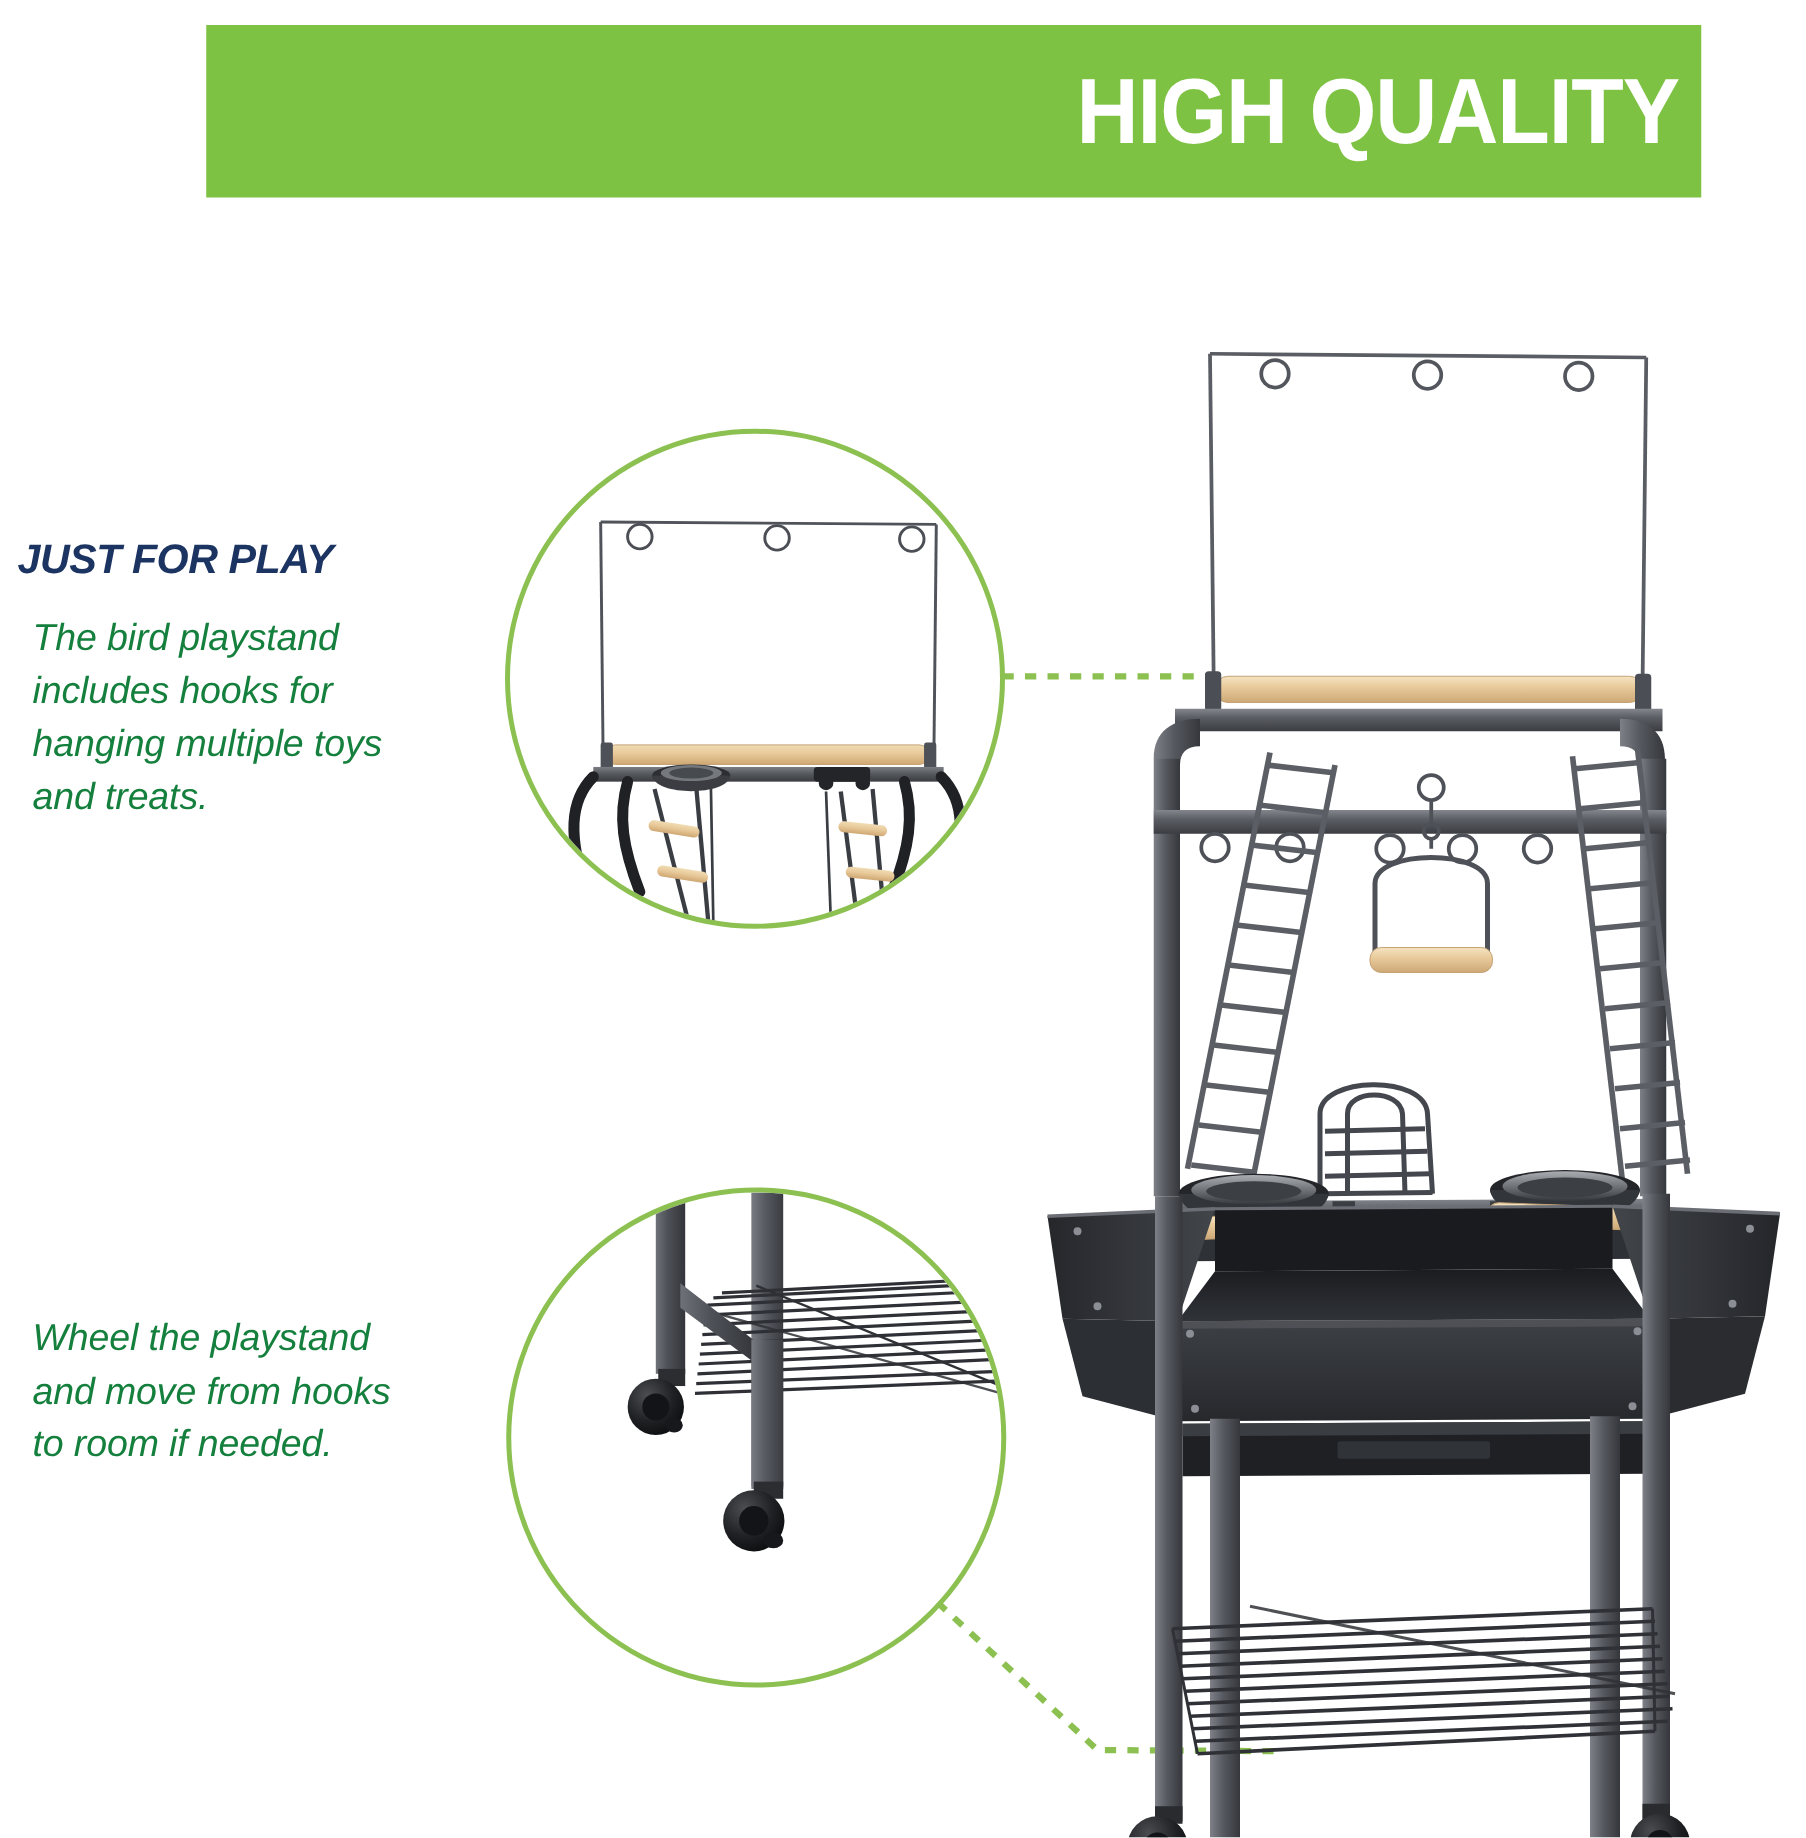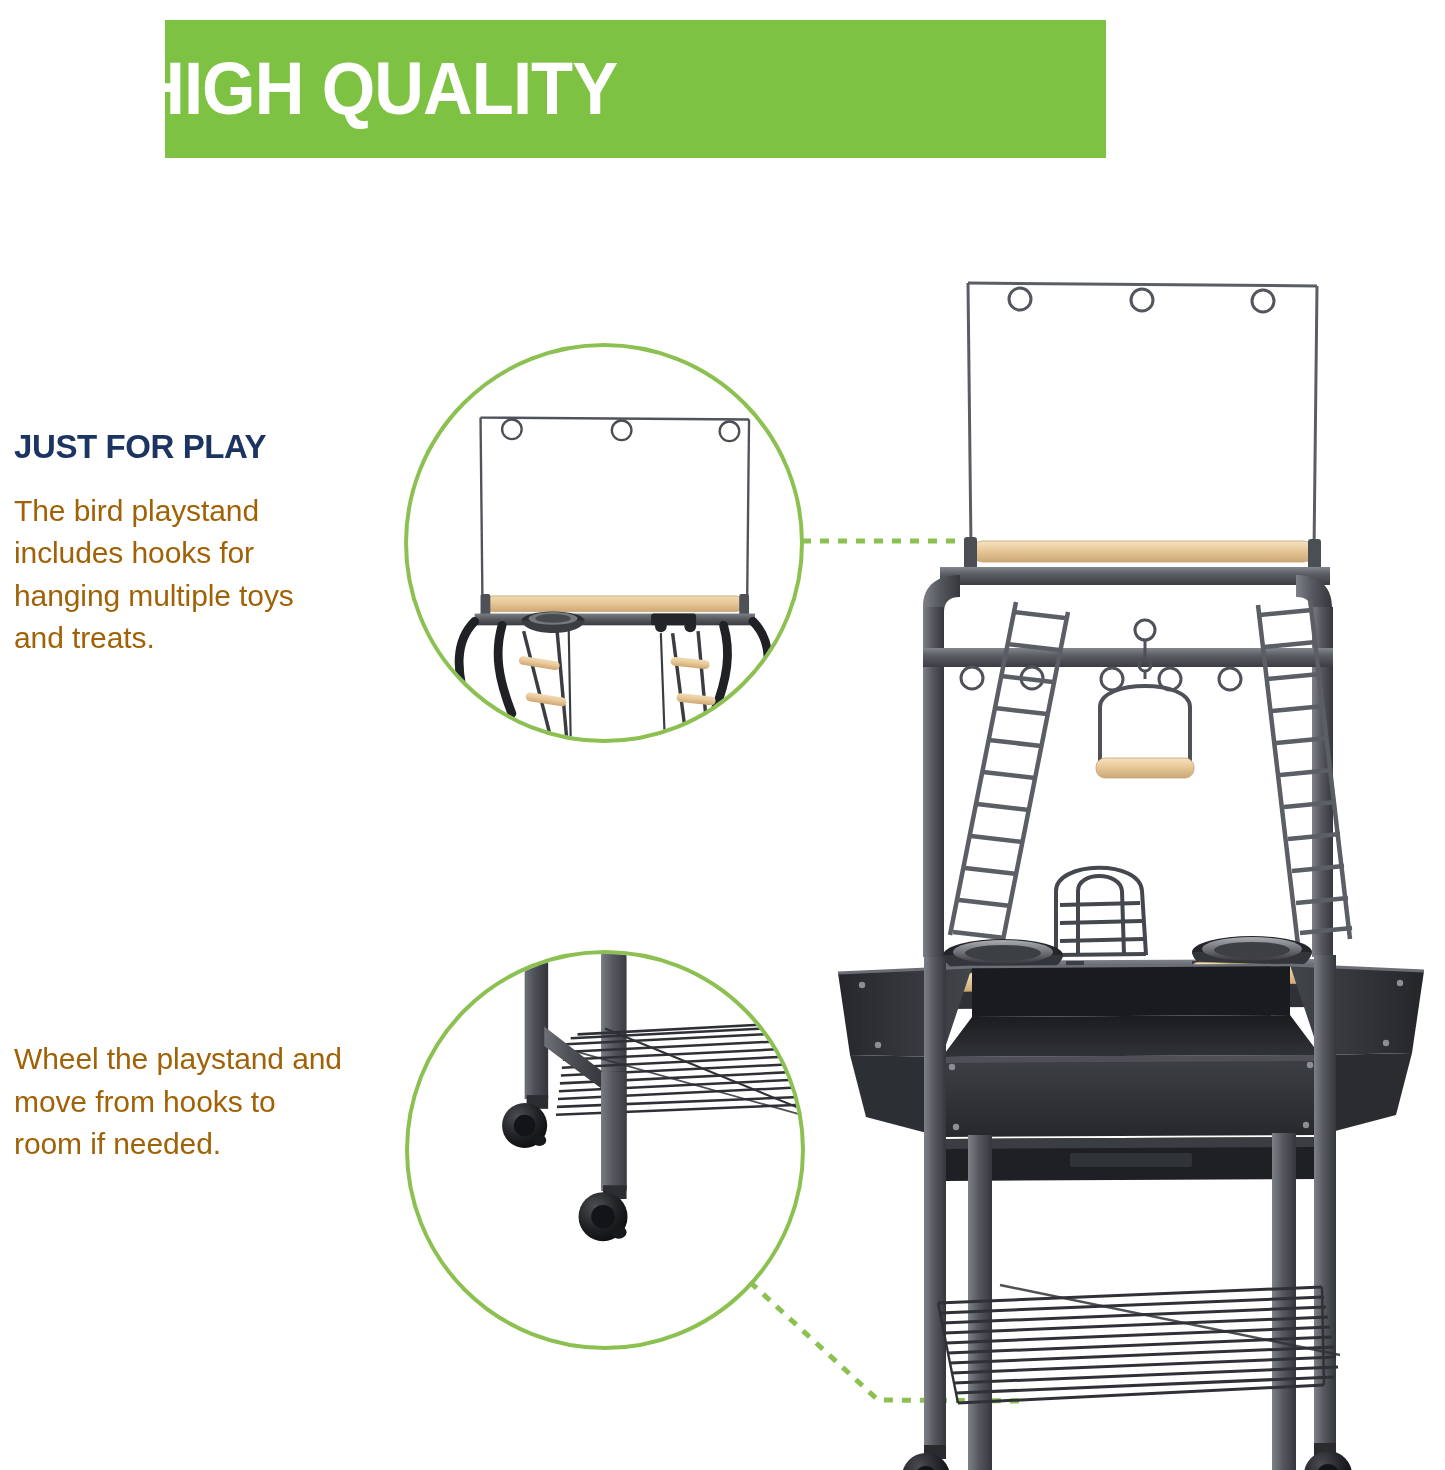--- a/index.html
+++ b/index.html
@@ -14,65 +14,66 @@
     overflow: hidden;
     font-family: "Liberation Sans", sans-serif;
     -webkit-font-smoothing: antialiased;
   }
 
   
   #header-banner {
     position: absolute;
     left: 165px;
     top: 20px;
-    width: 941px;
+    width: 1196px;
     height: 138px;
     background: #7dc242;
     display: flex;
     align-items: center;
-    justify-content: flex-start;
+    justify-content: flex-end;
   }
   #header-title {
     color: #ffffff;
     font-size: 74px;
     font-weight: 700;
     letter-spacing: -1px;
     line-height: 1;
     transform: scaleX(0.93);
     transform-origin: center;
     white-space: nowrap;
     user-select: none;
     margin-left: -48px;
   }
 
   
   .feature-block {
     position: absolute;
     left: 14px;
     width: 330px;
+    font-style: italic;
   }
   #feature-play { top: 428px; }
   #feature-casters { top: 1038px; }
 
   .feature-heading {
     color: #1c3461;
     font-size: 33px;
     font-weight: 700;
     line-height: 1.14;
     letter-spacing: -0.4px;
     margin: 0 0 24px 0;
     white-space: pre-line;
   }
   .feature-body {
-    color: #a16207;
+    color: #15803d;
     font-size: 30px;
     font-weight: 300;
     line-height: 1.42;
     letter-spacing: -0.1px;
-    margin: 0;
+    margin: 12px;
   }
 
   
   .callout-circle {
     position: absolute;
     border-radius: 50%;
     border: 4px solid #8cc152;
     box-sizing: border-box;
     overflow: hidden;
     background: #ffffff;

